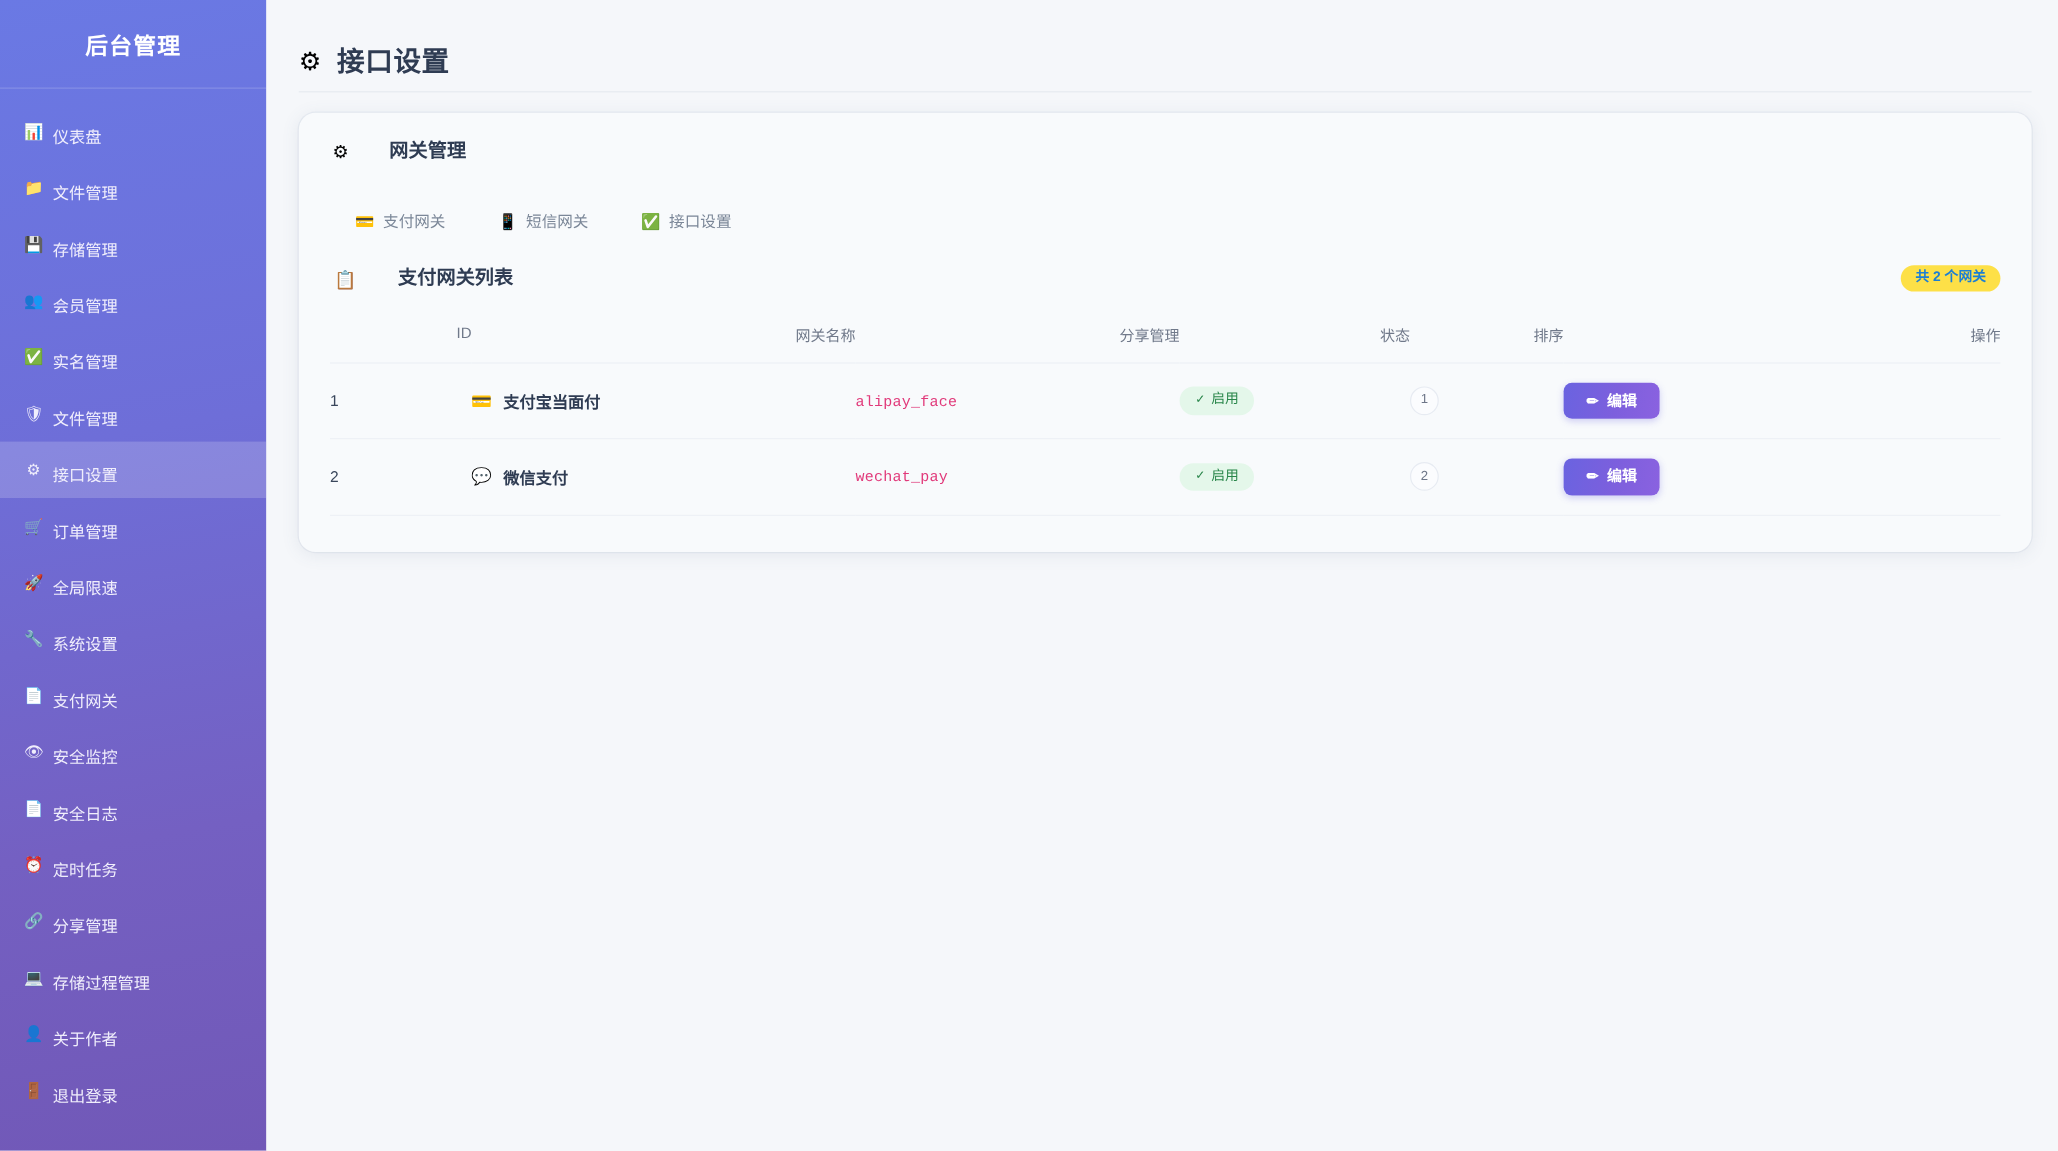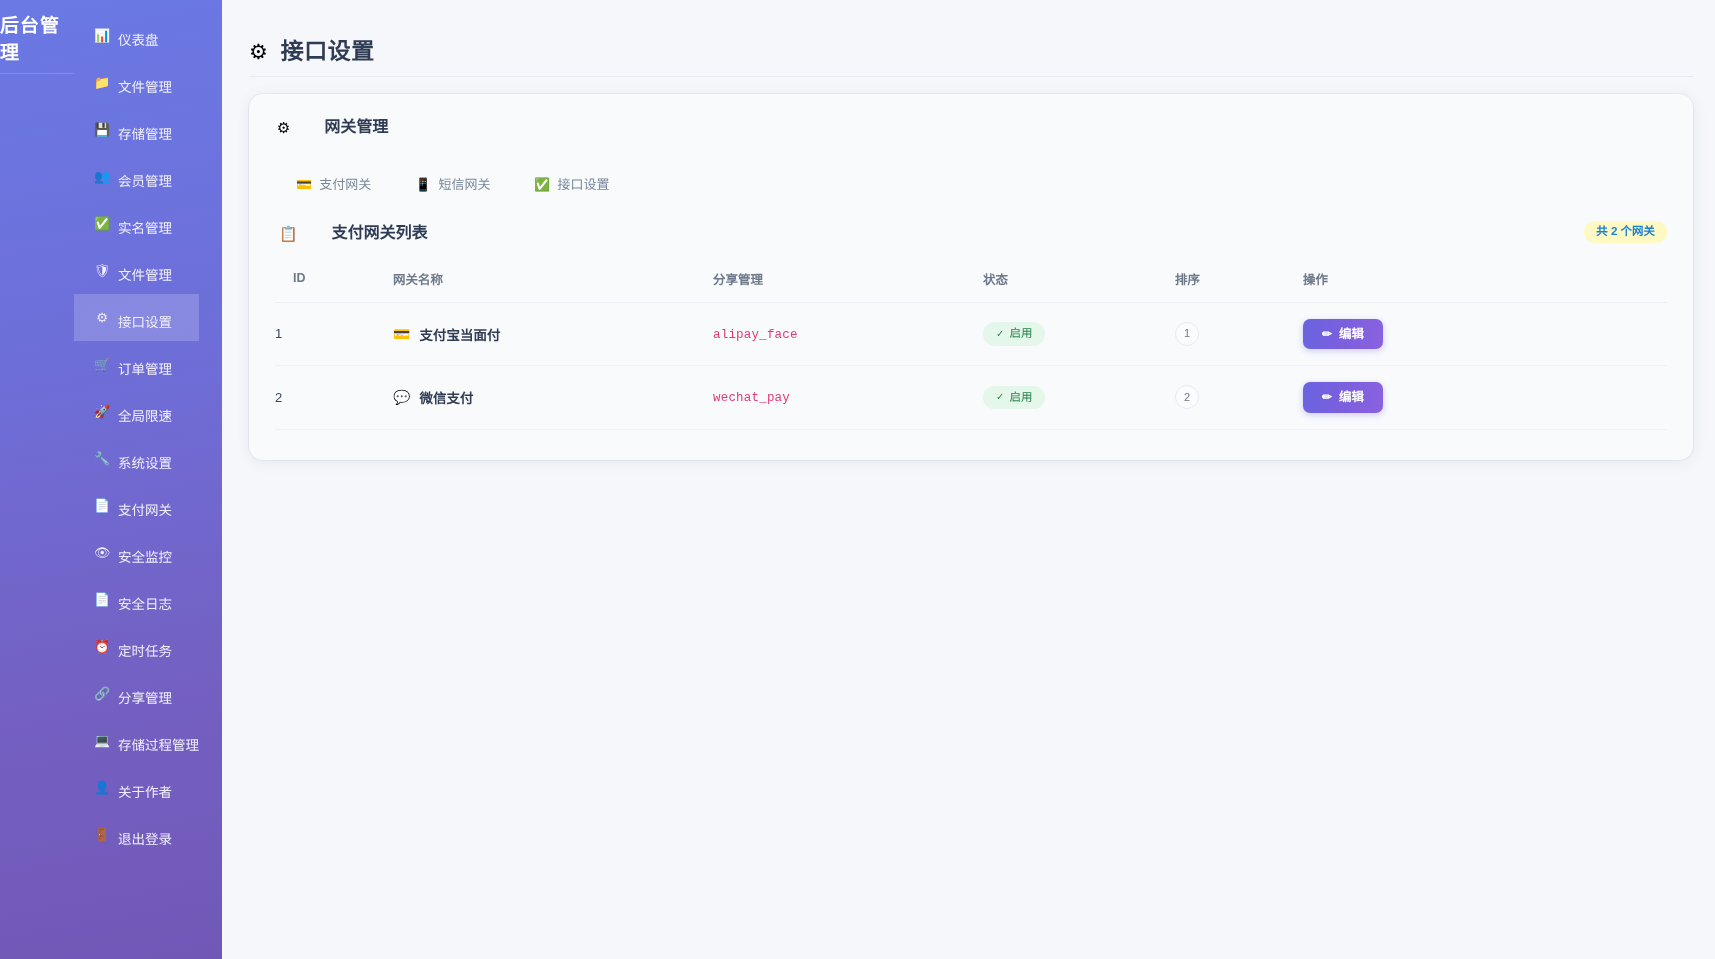--- a/index.html
+++ b/index.html
@@ -13,21 +13,21 @@
   }
   .app { display: flex; width: 1715px; height: 959px; }
 
   
   .sidebar {
     width: 222px;
     min-width: 222px;
     height: 959px;
     background: linear-gradient(170deg, #6a79e4 0%, #6e6ed8 38%, #7460c2 72%, #7158b7 100%);
     display: flex;
-    flex-direction: row;
+    flex-direction: column;
     position: relative;
     overflow: hidden;
   }
   .sidebar-brand {
     height: 74px;
     display: flex;
     align-items: center;
     justify-content: center;
     color: #ffffff;
     font-size: 19px;
@@ -131,40 +131,40 @@
   }
   .tab .tab-icon { font-size: 13px; line-height: 1; }
 
   .list-head {
     display: flex;
     align-items: center;
     justify-content: space-between;
     padding: 30px 0 0 2px;
   }
   .count-badge {
-    background: #fef9c3;
+    background: #fde047;
     color: #1b7fd4;
     font-size: 11.5px;
     font-weight: bold;
     padding: 5px 12px;
     border-radius: 11px;
     line-height: 1;
     white-space: nowrap;
   }
 
   table.gw-table {
     width: 100%;
     border-collapse: collapse;
     margin-top: 20px;
     table-layout: fixed;
   }
   table.gw-table th {
-    text-align: left;
+    text-align: right;
     font-size: 12.5px;
-    font-weight: bold;
+    font-weight: normal;
     color: #70798a;
     padding: 6px 0 14px 0;
     border-bottom: 1px solid #edf0f5;
   }
   table.gw-table td {
     padding: 16px 0;
     border-bottom: 1px solid #eef1f6;
     font-size: 13px;
     color: #39465b;
     vertical-align: middle;

